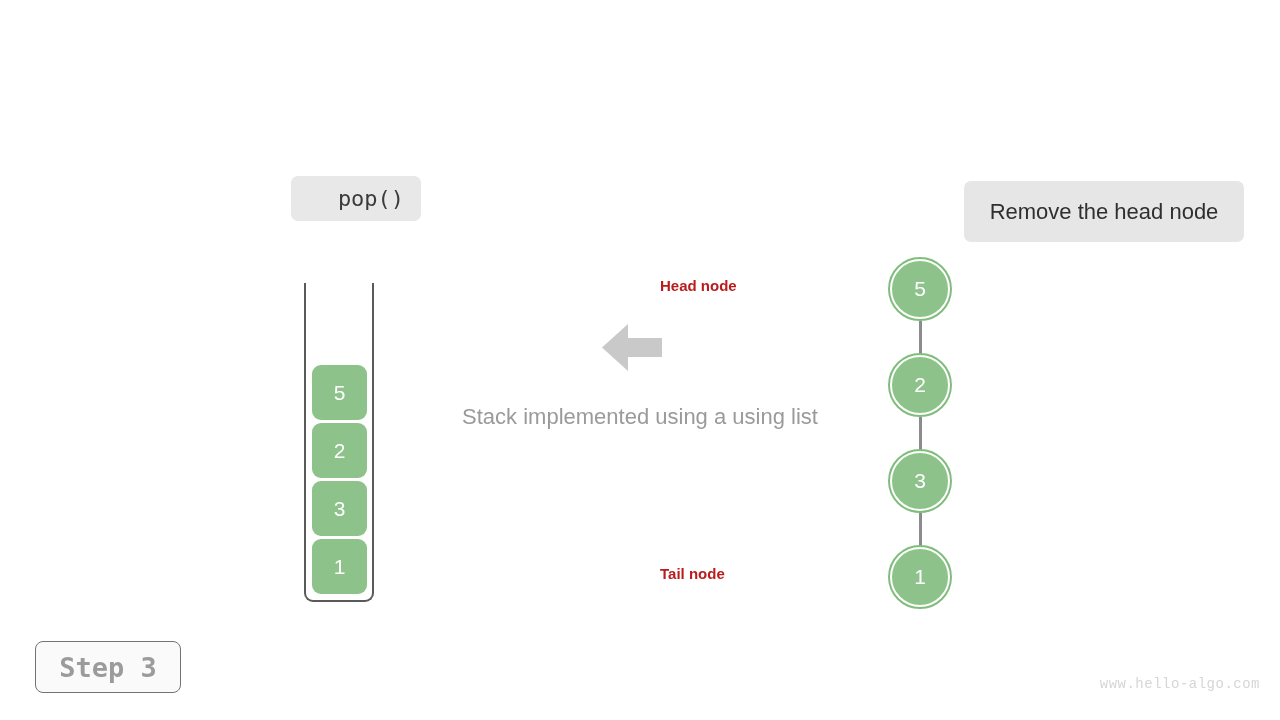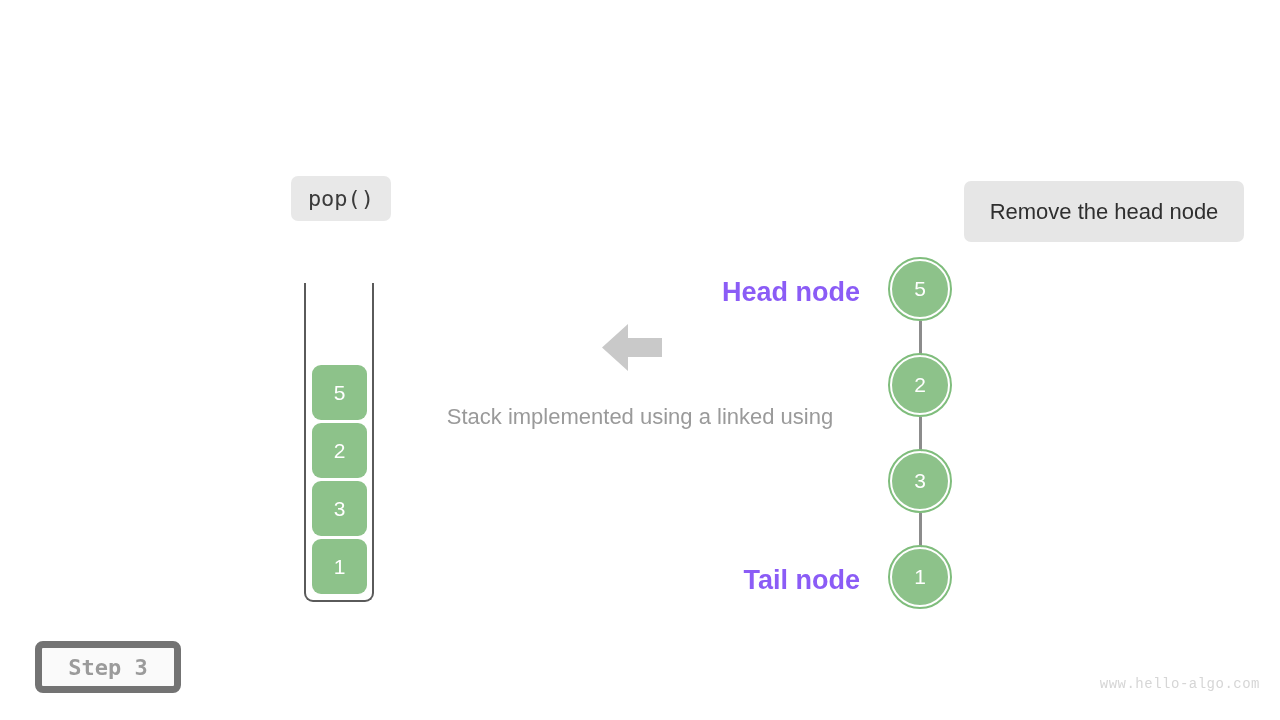--- a/index.html
+++ b/index.html
@@ -28,20 +28,21 @@
     height: 45px;
     background: #e8e8e8;
     border-radius: 7px;
     display: flex;
     align-items: center;
     justify-content: center;
     font-family: "DejaVu Sans Mono", "Liberation Mono", monospace;
     font-size: 22px;
     color: #3b3b3b;
     letter-spacing: 0px;
+    padding-left: 30px;
   }
 
   
   .desc-pill {
     position: absolute;
     left: 964px;
     top: 181px;
     width: 280px;
     height: 61px;
     background: #e6e6e6;
@@ -164,45 +165,44 @@
     width: 0;
     height: 0;
     border-left: 5px solid transparent;
     border-right: 5px solid transparent;
     border-top: 9px solid #8c8c8c;
   }
 
   
   .node-label {
     position: absolute;
-    font-size: 27px;
+    font-size: 15px;
     font-weight: bold;
-    color: #8b5cf6;
-    text-align: right;
+    color: #b91c1c;
     white-space: nowrap;
   }
   .label-head { left: 660px; top: 277px; width: 200px; }
   .label-tail { left: 660px; top: 565px; width: 200px; }
 
   
   .step-badge {
     position: absolute;
     left: 35px;
     top: 641px;
     width: 146px;
     height: 52px;
     box-sizing: border-box;
     background: #fafafa;
-    border: 7px solid #737373;
+    border: 1px solid #737373;
     border-radius: 8px;
     display: flex;
     align-items: center;
     justify-content: center;
     font-family: "DejaVu Sans Mono", "Liberation Mono", monospace;
-    font-size: 22px;
+    font-size: 27px;
     font-weight: bold;
     color: #9b9b9b;
   }
 
   
   .watermark {
     position: absolute;
     right: 20px;
     top: 676px;
     font-family: Liberation Mono, monospace;
@@ -231,21 +231,21 @@
       <div class="stack-cell">1</div>
     </div>
   </div>
 
   <div class="big-arrow">
     <svg width="60" height="51" viewBox="0 0 60 51" xmlns="http://www.w3.org/2000/svg">
       <polygon points="0,25.5 26,2 26,16 60,16 60,35 26,35 26,49" fill="#c9c9c9"></polygon>
     </svg>
   </div>
 
-  <div class="caption">Stack implemented using a linked using</div>
+  <div class="caption">Stack implemented using a using list</div>
 
   <div class="node-label label-head">Head node</div>
   <div class="node-label label-tail">Tail node</div>
 
   <div class="linked-list">
     <div class="ll-node" style="top:9px;">5</div>
     <div class="ll-link" style="top:71px; height:62px;">
       <div class="shaft" style="height:53px;"></div>
       <div class="head" style="top:53px;"></div>
     </div>

